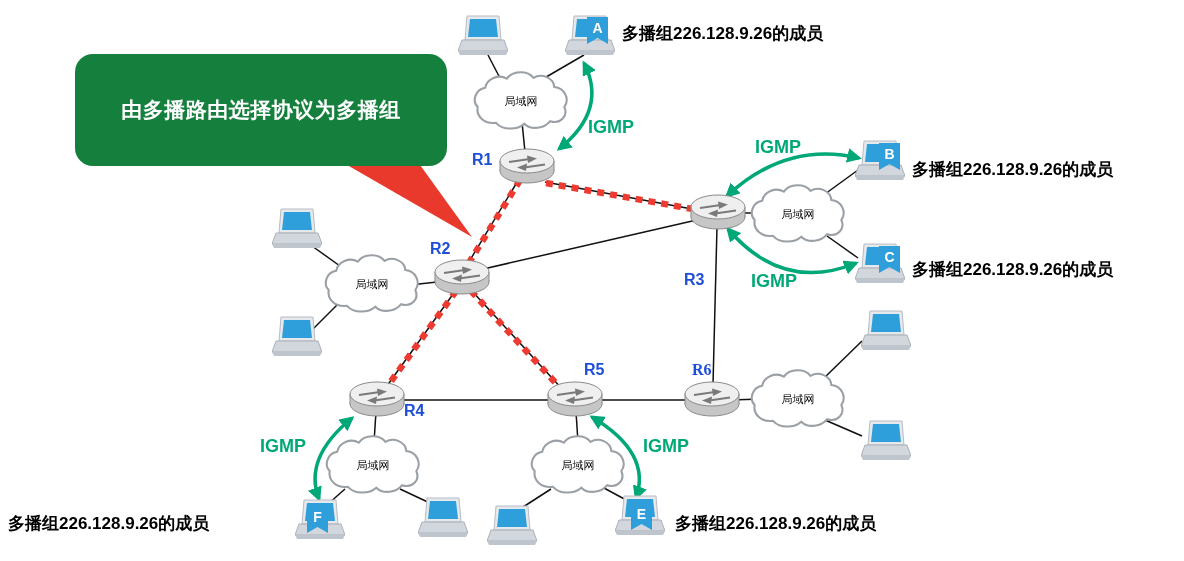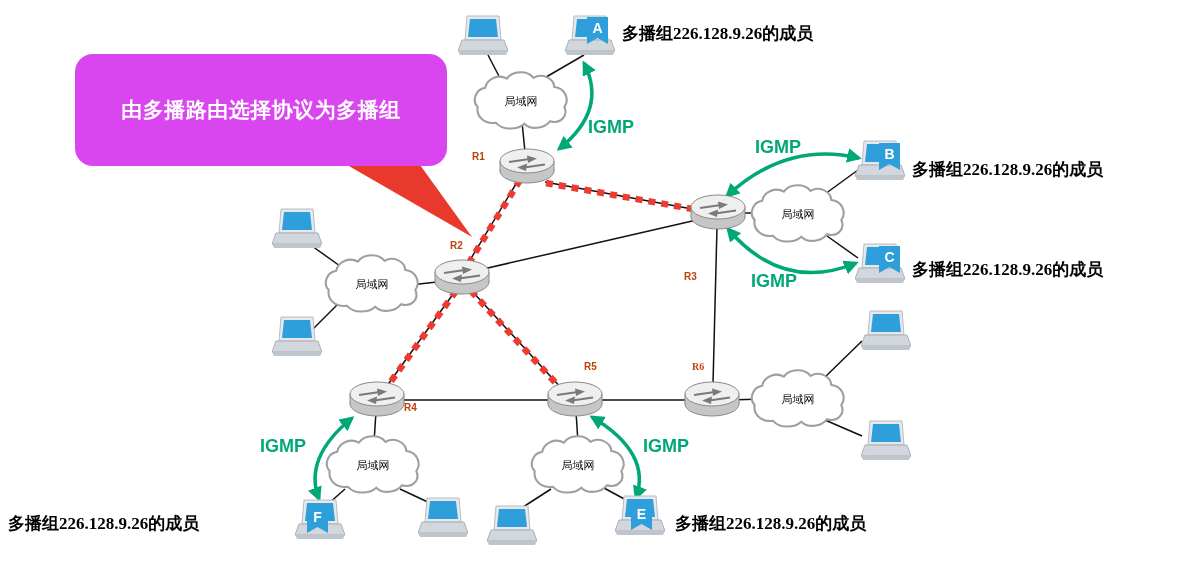--- a/index.html
+++ b/index.html
@@ -11,41 +11,40 @@
   .node  { position:absolute; z-index:2; }
   .node svg { display:block; }
   .cloud-wrap { width:100px; height:64px; }
   .cloud-label {
     position:absolute; left:0; top:24px; width:100%; text-align:center;
     font-size:11px; color:#000; z-index:3;
   }
   .router-wrap { width:64px; height:46px; }
   .laptop-wrap { width:50px; height:44px; }
   .router-label {
-    position:absolute; z-index:3; font-weight:700; font-size:10px; color:#c2410c;
+    position:absolute; z-index:3; font-weight:700; font-size:16px; color:#1d4ed8;
     white-space:nowrap;
   }
   .member-label {
     position:absolute; z-index:3; font-weight:700; font-size:17px; color:#000;
     white-space:nowrap;
-    font-family:Liberation Serif, serif;
   }
   .igmp-label {
     position:absolute; z-index:3; font-weight:700; font-size:18px; color:#00a878;
     white-space:nowrap;
   }
   .badge {
     position:absolute; width:21px; height:27px; background:#2f9fdc; color:#fff;
     font-weight:700; font-size:14px; text-align:center; line-height:22px;
     clip-path:polygon(0 0,100% 0,100% 100%,50% 78%,0 100%); z-index:3;
   }
   .callout-tail { position:absolute; left:0; top:0; z-index:4; pointer-events:none; }
   .callout {
     position:absolute; left:75px; top:54px; width:372px; height:112px;
-    background:#d946ef; border-radius:18px; z-index:4;
+    background:#15803d; border-radius:18px; z-index:4;
     display:flex; flex-direction:column; justify-content:center; align-items:center; gap:9px;
   }
   .callout-line { color:#fff; font-weight:700; font-size:21px; white-space:nowrap; letter-spacing:0.5px; }
   .defs-holder { position:absolute; width:0; height:0; overflow:hidden; }
 </style>
 </head>
 <body>
 
 <div class="canvas">
 
@@ -184,21 +183,21 @@
         <use href="#sym-router"></use>
       </svg>
   </div>
   <div class="node router-wrap" style="left:680px;top:377px;">
     <svg width="64" height="46">
         <use href="#sym-router"></use>
       </svg>
   </div>
 
   <span class="router-label" style="left:472px;top:151px;">R1</span>
-  <span class="router-label" style="left:430px;top:240px;margin-left:20px;">R2</span>
+  <span class="router-label" style="left:430px;top:240px;">R2</span>
   <span class="router-label" style="left:684px;top:231px;margin-top:40px;">R3</span>
   <span class="router-label" style="left:404px;top:402px;">R4</span>
   <span class="router-label" style="left:584px;top:361px;">R5</span>
   <span class="router-label" style="left:692px;top:361px;font-family:Liberation Serif, serif;">R6</span>
 
   <div class="node laptop-wrap" style="left:458px;top:15px;">
     <svg width="50" height="44">
         <use href="#sym-laptop"></use>
       </svg>
   </div>

